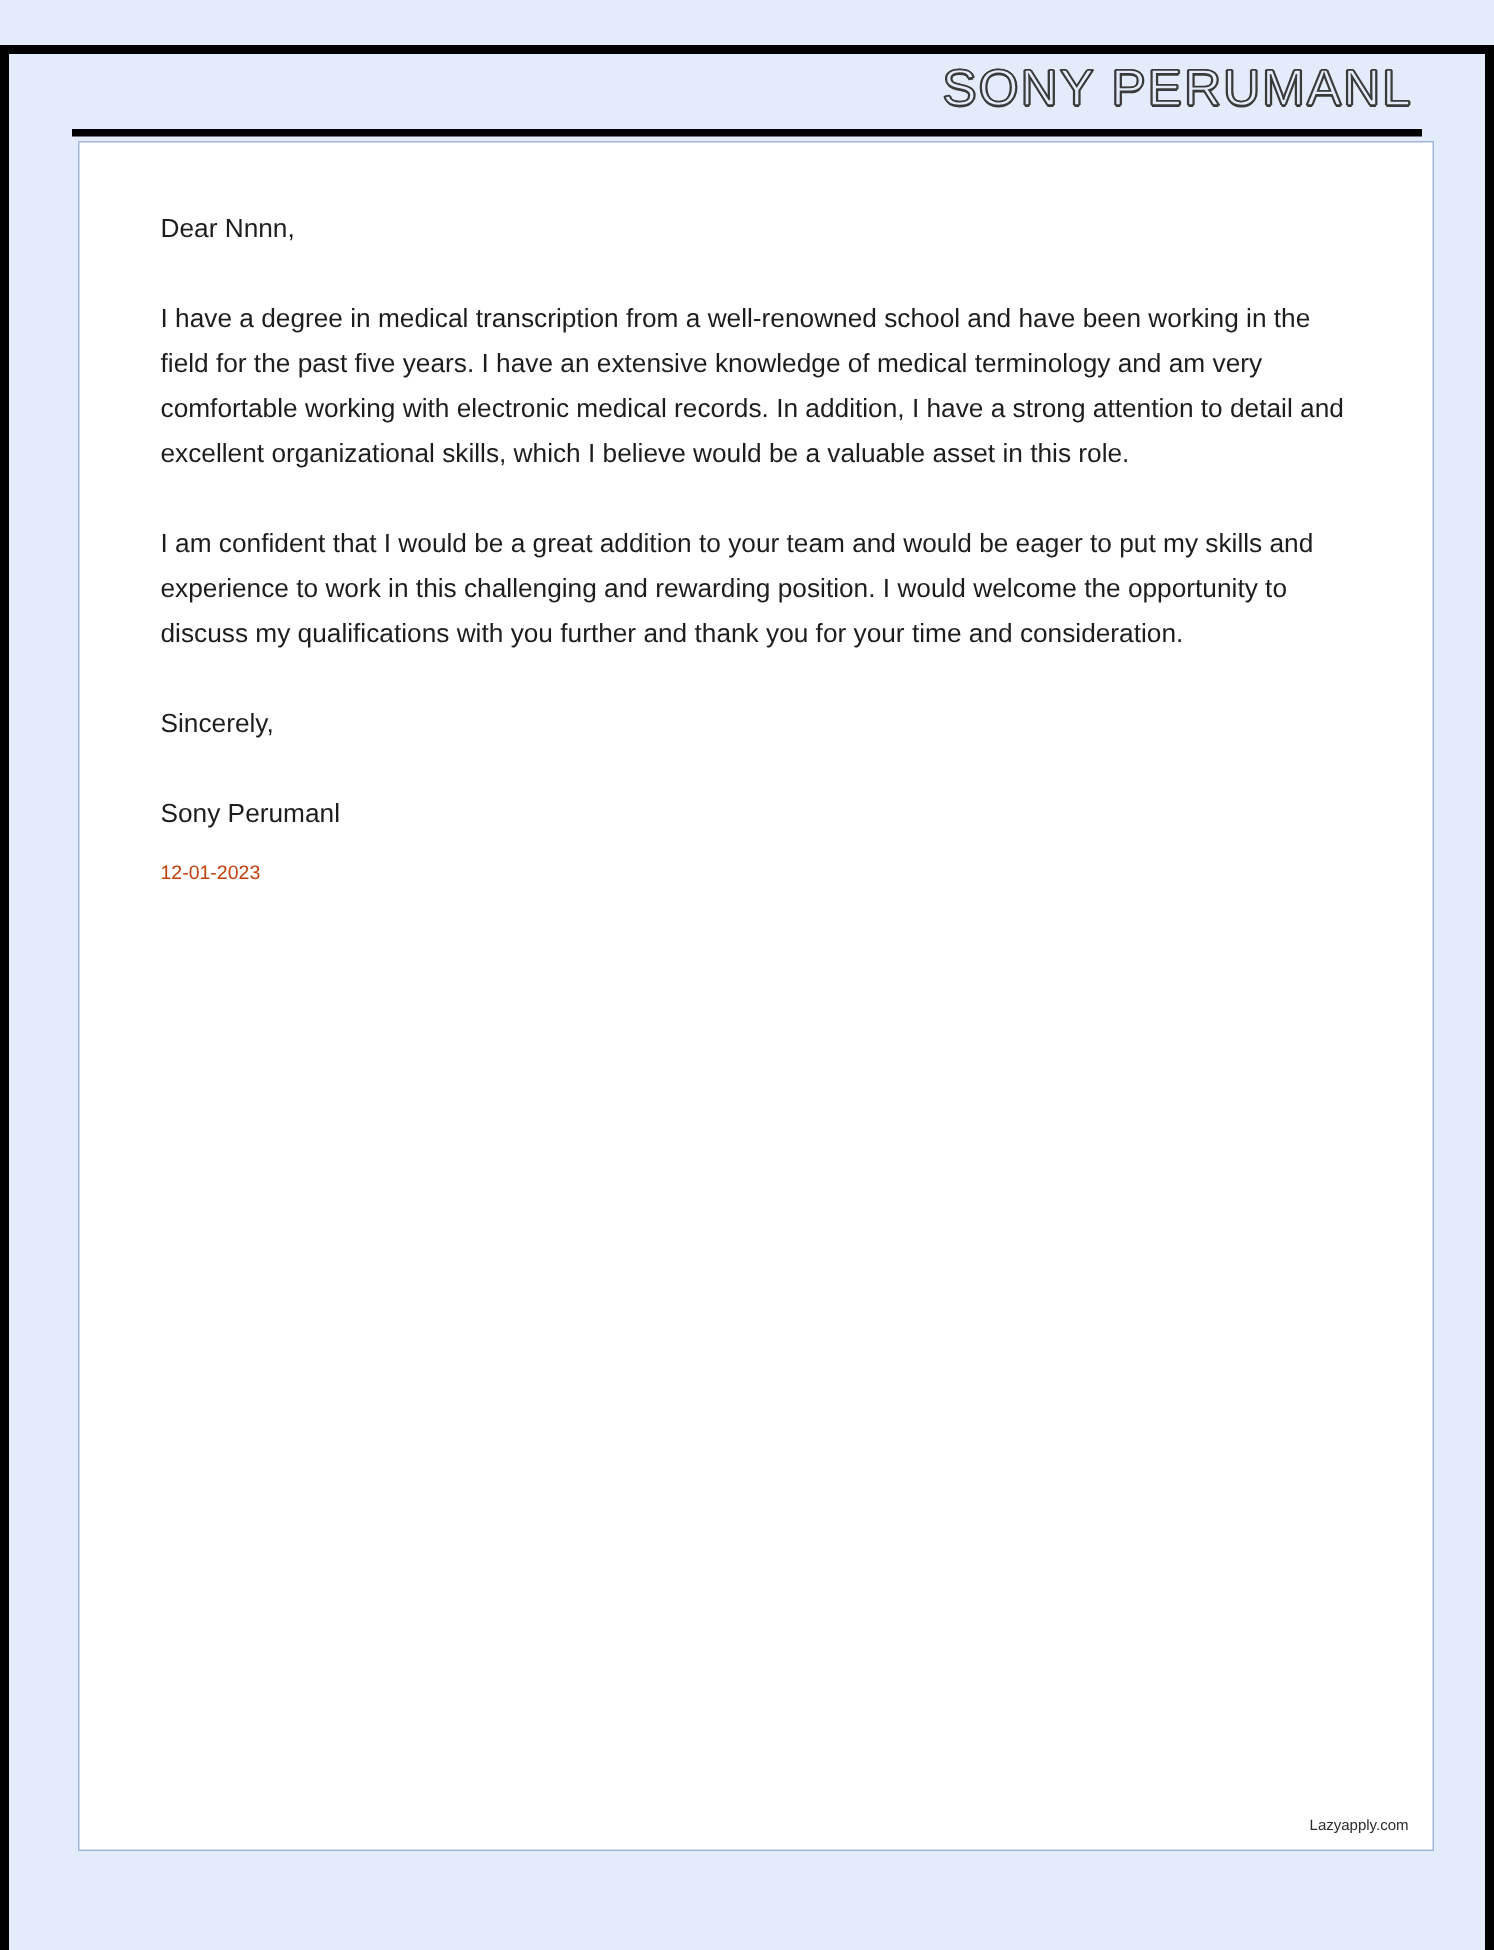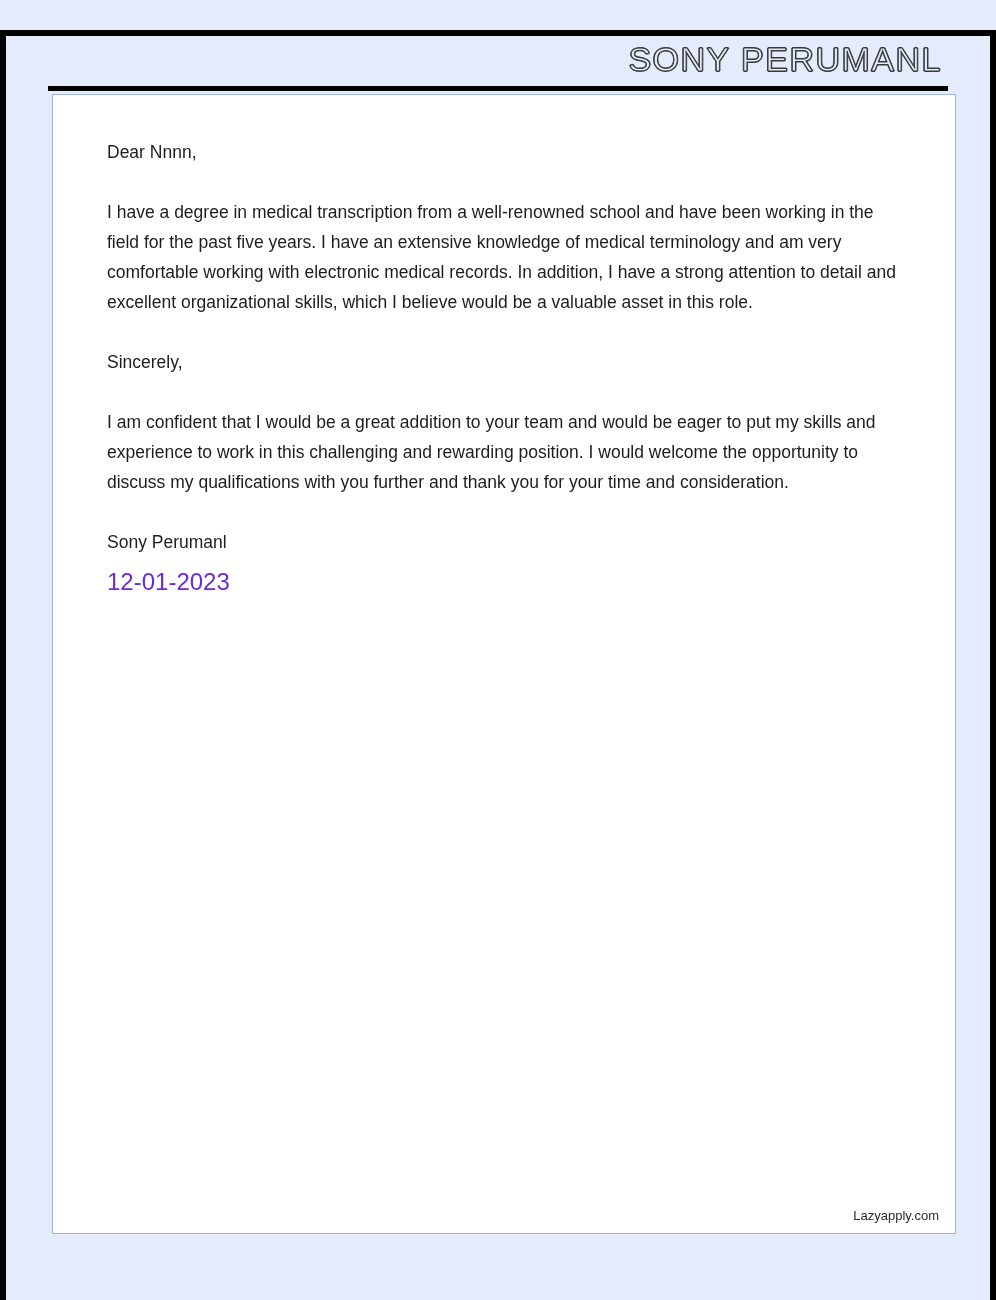--- a/index.html
+++ b/index.html
@@ -77,34 +77,34 @@
     line-height: 30px;
     color: #1d1d1d;
     margin: 0 0 30px 0;
     max-width: 790px;
   }
   .para:last-child {
     margin-bottom: 0;
   }
   .date {
     font-family: "Liberation Sans", sans-serif;
-    font-size: 24px;
+    font-size: 13px;
     line-height: 30px;
-    color: #6d28d9;
+    color: #c2410c;
     margin: 0;
   }
   .signature-block {
     margin-bottom: 10px;
   }
   .footer {
     position: absolute;
     right: 16px;
     bottom: 10px;
     font-family: "Liberation Sans", sans-serif;
-    font-size: 13px;
+    font-size: 10px;
     color: #2b2b2b;
   }
 </style>
 </head>
 <body>
 
 <div class="page">
 
   <div class="header">
     <div class="header-name">SONY PERUMANL</div>
@@ -113,23 +113,23 @@
   <div class="rule"></div>
 
   <div class="sheet">
     <div class="letter">
 
       <p class="para">Dear Nnnn,</p>
 
 
       <p class="para">I have a degree in medical transcription from a well-renowned school and have been working in the field for the past five years. I have an extensive knowledge of medical terminology and am very comfortable working with electronic medical records. In addition, I have a strong attention to detail and excellent organizational skills, which I believe would be a valuable asset in this role.</p>
 
+      <p class="para">I am confident that I would be a great addition to your team and would be eager to put my skills and experience to work in this challenging and rewarding position. I would welcome the opportunity to discuss my qualifications with you further and thank you for your time and consideration.</p>
+
       <p class="para">Sincerely,</p>
-
-      <p class="para">I am confident that I would be a great addition to your team and would be eager to put my skills and experience to work in this challenging and rewarding position. I would welcome the opportunity to discuss my qualifications with you further and thank you for your time and consideration.</p>
 
       <p class="para signature-block">Sony Perumanl</p>
 
       <p class="date">12-01-2023</p>
 
     </div>
 
     <div class="footer">Lazyapply.com</div>
   </div>
 

